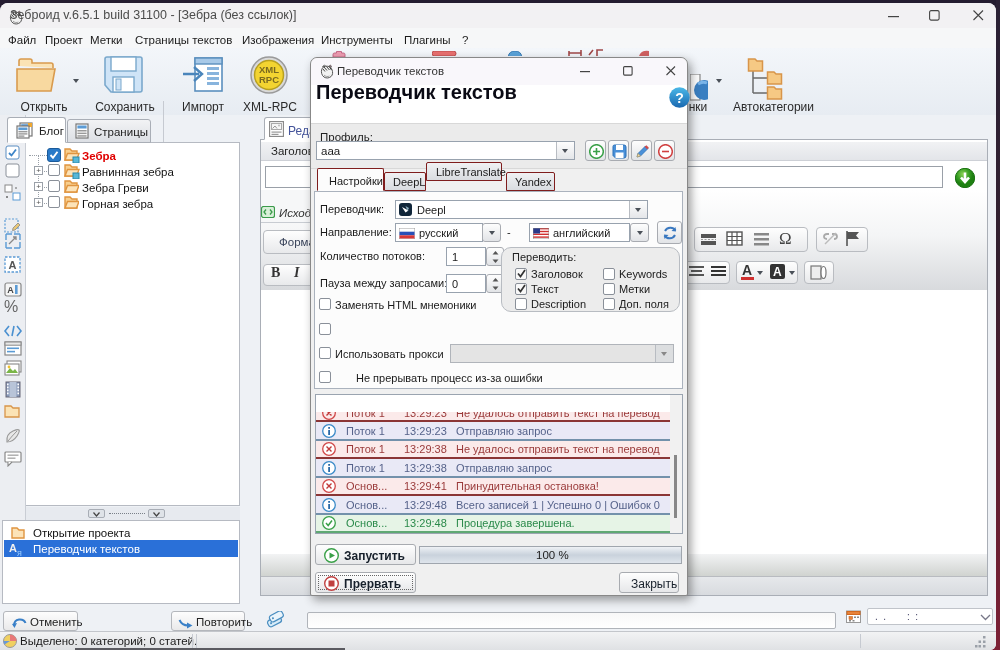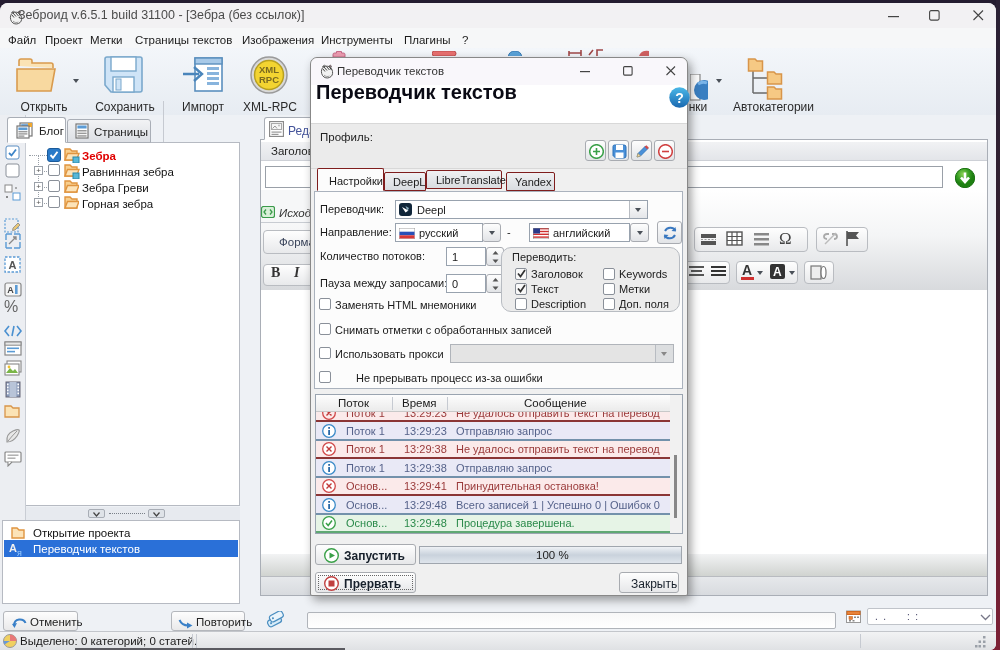--- a/index.html
+++ b/index.html
@@ -1,21 +1,21 @@
 <!DOCTYPE html>
 <html><head><meta charset="utf-8">
 <style>
 *{margin:0;padding:0;box-sizing:border-box;font-family:"Liberation Sans",sans-serif;}
 html,body{width:1000px;height:650px;overflow:hidden;}
 body{background:linear-gradient(180deg,#241c30 0%,#2a1e30 55%,#5c1e30 80%,#7d2136 100%);position:relative;font-size:11.5px;color:#1a1a1a;}
 .abs{position:absolute;}
 #desk-right{right:0;top:0;width:4px;height:650px;background:linear-gradient(180deg,#2a2135 0%,#33202f 40%,#5c1e30 70%,#7d2136 100%);}
 #win{left:0;top:3px;width:996px;height:647px;background:#eef1f5;border-radius:8px 8px 6px 0;overflow:hidden;}
 #titlebar{left:0;top:0;width:996px;height:25px;background:#f2f1f3;}
-#titlebar .t{position:absolute;left:18px;top:5px;color:#4b4b4b;font-size:12.5px;}
+#titlebar .t{position:absolute;left:10px;top:5px;color:#4b4b4b;font-size:12.5px;}
 #menubar{left:0;top:25px;width:996px;height:20px;background:#f6f7f8;}
 #menubar span{position:absolute;top:6px;color:#1a1a1a;font-size:11.5px;}
 #toolbar{left:0;top:45px;width:996px;height:67px;background:linear-gradient(180deg,#f3f6fa,#e7ecf2);}
 .tlabel{position:absolute;top:52px;font-size:12px;color:#2a2a2a;text-align:center;}
 #lstrip{left:0;top:112px;width:26px;height:489px;background:#eceef2;border-right:1px solid #c9cdd4;}
 #ltree{left:26px;top:139px;width:214px;height:364px;background:#fff;border:1px solid #b6bac2;border-left:none;}
 #lsplit{left:26px;top:504px;width:214px;height:13px;background:#e7eaef;}
 #llist{left:2px;top:517px;width:238px;height:84px;background:#fff;border:1px solid #b6bac2;}
 .btn{position:absolute;background:linear-gradient(180deg,#fdfdfd,#e9e9ea);border:1px solid #b4b7bc;border-radius:3px;font-size:11.5px;color:#222;}
 #statusbar{left:0;top:628px;width:996px;height:19px;background:linear-gradient(180deg,#f2f3f4,#dfe1e4);border-top:1px solid #c3c6cb;}
@@ -509,20 +509,26 @@
             <stop offset="1" stop-color="#1a68b0"></stop>
           </linearGradient>
         </defs>
         <circle cx="10.5" cy="10.5" r="10.2" fill="url(#hg)"></circle>
         <text x="10.5" y="15.5" font-size="14" font-weight="bold" fill="#fff" text-anchor="middle" font-family="Liberation Sans">?</text>
       </svg>
   </div>
   <div class="abs" id="profsec">
     <span class="abs" style="left:9px;top:7px;font-size:11.5px;color:#222;">Профиль:</span>
   </div>
+  <div class="fld" style="left:5px;top:83px;width:259px;height:19px;">
+    <span class="abs" style="left:4px;top:3px;">aaa</span>
+    <div class="abs" style="left:239px;top:0px;width:18px;height:17px;background:linear-gradient(180deg,#fdfdfd,#e4e6e9);border-left:1px solid #b8bcc2;">
+        <div class="carr" style="left:5px;top:7px;"></div>
+      </div>
+  </div>
   <div class="tbtn" style="left:274px;top:82px;width:21px;height:21px;">
       <svg class="abs" style="left:2.5px;top:2.5px" width="15" height="15">
         <circle cx="7.5" cy="7.5" r="6.8" fill="#fff" stroke="#3aa048" stroke-width="1.5"></circle>
         <path d="M7.5 4 L7.5 11 M4 7.5 L11 7.5" stroke="#3aa048" stroke-width="1.6"></path>
       </svg>
     </div>
   <div class="tbtn" style="left:297px;top:82px;width:21px;height:21px;">
       <svg class="abs" style="left:2.5px;top:2.5px" width="15" height="15">
         <path d="M1 2.5 Q1 1 2.5 1 L12 1 Q14 1 14 3 L14 12 Q14 14 12 14 L3.5 14 L1 11.5 Z" fill="#4a90d8" stroke="#2a70b8"></path>
         <rect x="4" y="1" width="7" height="5" fill="#fff"></rect>
@@ -541,21 +547,21 @@
         <circle cx="7.5" cy="7.5" r="6.8" fill="#fff" stroke="#d04040" stroke-width="1.5"></circle>
         <path d="M4 7.5 L11 7.5" stroke="#d04040" stroke-width="1.6"></path>
       </svg>
     </div>
   <div class="dtab on" style="left:6px;top:110px;width:67px;height:23px;">
       <span class="abs" style="left:11px;top:6px;">Настройки</span>
     </div>
   <div class="dtab off" style="left:73px;top:114px;width:42px;height:19px;">
       <span class="abs" style="left:8px;top:3px;">DeepL</span>
     </div>
-  <div class="dtab off" style="left:115px;top:112px;width:76px;height:19px;">
+  <div class="dtab off" style="left:115px;top:104px;width:76px;height:19px;">
       <span class="abs" style="left:9px;top:3px;">LibreTranslate</span>
     </div>
   <div class="dtab off" style="left:195px;top:114px;width:49px;height:19px;">
       <span class="abs" style="left:8px;top:3px;text-align:center;">Yandex</span>
     </div>
   <div class="abs" id="dpanel">
     <span class="lbl" style="left:5px;top:11px;">Переводчик:</span>
     <div class="fld" style="left:80px;top:8px;width:253px;height:19px;">
       <svg class="abs" style="left:3px;top:2px" width="13" height="13">
           <rect x="0" y="0" width="13" height="13" rx="3" fill="#10263a"></rect>
@@ -641,40 +647,32 @@
       <div class="cb" style="left:101px;top:35px;"></div>
         <span class="abs" style="left:117px;top:35px;">Метки</span>
       <div class="cb" style="left:13px;top:50px;"></div>
         <span class="abs" style="left:29px;top:50px;">Description</span>
       <div class="cb" style="left:101px;top:50px;"></div>
         <span class="abs" style="left:117px;top:50px;">Доп. поля</span>
     </div>
     <div class="cb" style="left:4px;top:106px;"></div>
       <span class="lbl" style="left:20px;top:107px;">Заменять HTML мнемоники</span>
     <div class="cb" style="left:4px;top:131px;"></div>
-      <span class="lbl" style="left:20px;top:132px;">Снимать отметки с обработанных записей</span>
     <div class="cb" style="left:4px;top:155px;"></div>
       <span class="lbl" style="left:20px;top:156px;">Использовать прокси</span>
     <div class="abs" style="left:135px;top:152px;width:224px;height:19px;background:#e4e4e4;border:1px solid #b0b4ba;">
       <div class="abs" style="left:204px;top:0px;width:18px;height:17px;background:#dcdee0;border-left:1px solid #b8bcc2;">
           <div class="carr" style="left:5px;top:7px;border-top-color:#888;"></div>
         </div>
     </div>
     <div class="cb" style="left:4px;top:179px;"></div>
       <span class="lbl" style="left:20px;top:180px;padding-left:21px;">Не прерывать процесс из-за ошибки</span>
   </div>
 
   <div class="abs" id="logtbl">
-    <div class="abs" style="left:0;top:0;width:354px;height:17px;background:linear-gradient(180deg,#fdfdfd,#ebebeb);border-bottom:1px solid #c8c8c8;">
-      <span class="abs" style="left:22px;top:2px;">Поток</span>
-        <span class="abs" style="left:86px;top:2px;">Время</span>
-        <span class="abs" style="left:208px;top:2px;">Сообщение</span>
-      <div class="sep" style="left:76px;top:2px;height:13px;"></div>
-      <div class="sep" style="left:131px;top:2px;height:13px;"></div>
-    </div>
     <div class="lrow" style="top:17px;height:10px;background:#fbeaea;border-bottom:2px solid #8b3535;overflow:hidden;">
       <span class="abs" style="left:30px;top:-5px;color:#9a3a3a;">Поток 1</span>
         <span class="abs" style="left:88px;top:-5px;color:#9a3a3a;">13:29:23</span>
         <span class="abs" style="left:140px;top:-5px;color:#9a3a3a;">Не удалось отправить текст на перевод</span>
       <svg style="top:-6px" width="14" height="14">
           <circle cx="7" cy="7" r="6.3" fill="none" stroke="#d04848" stroke-width="1.3"></circle>
           <path d="M4.5 4.5 L9.5 9.5 M9.5 4.5 L4.5 9.5" stroke="#c03838" stroke-width="1.4"></path>
         </svg>
     </div>
     <div class="lrow" style="top:27px;background:#e9e9f6;border-bottom:2px solid #7391ab;">

